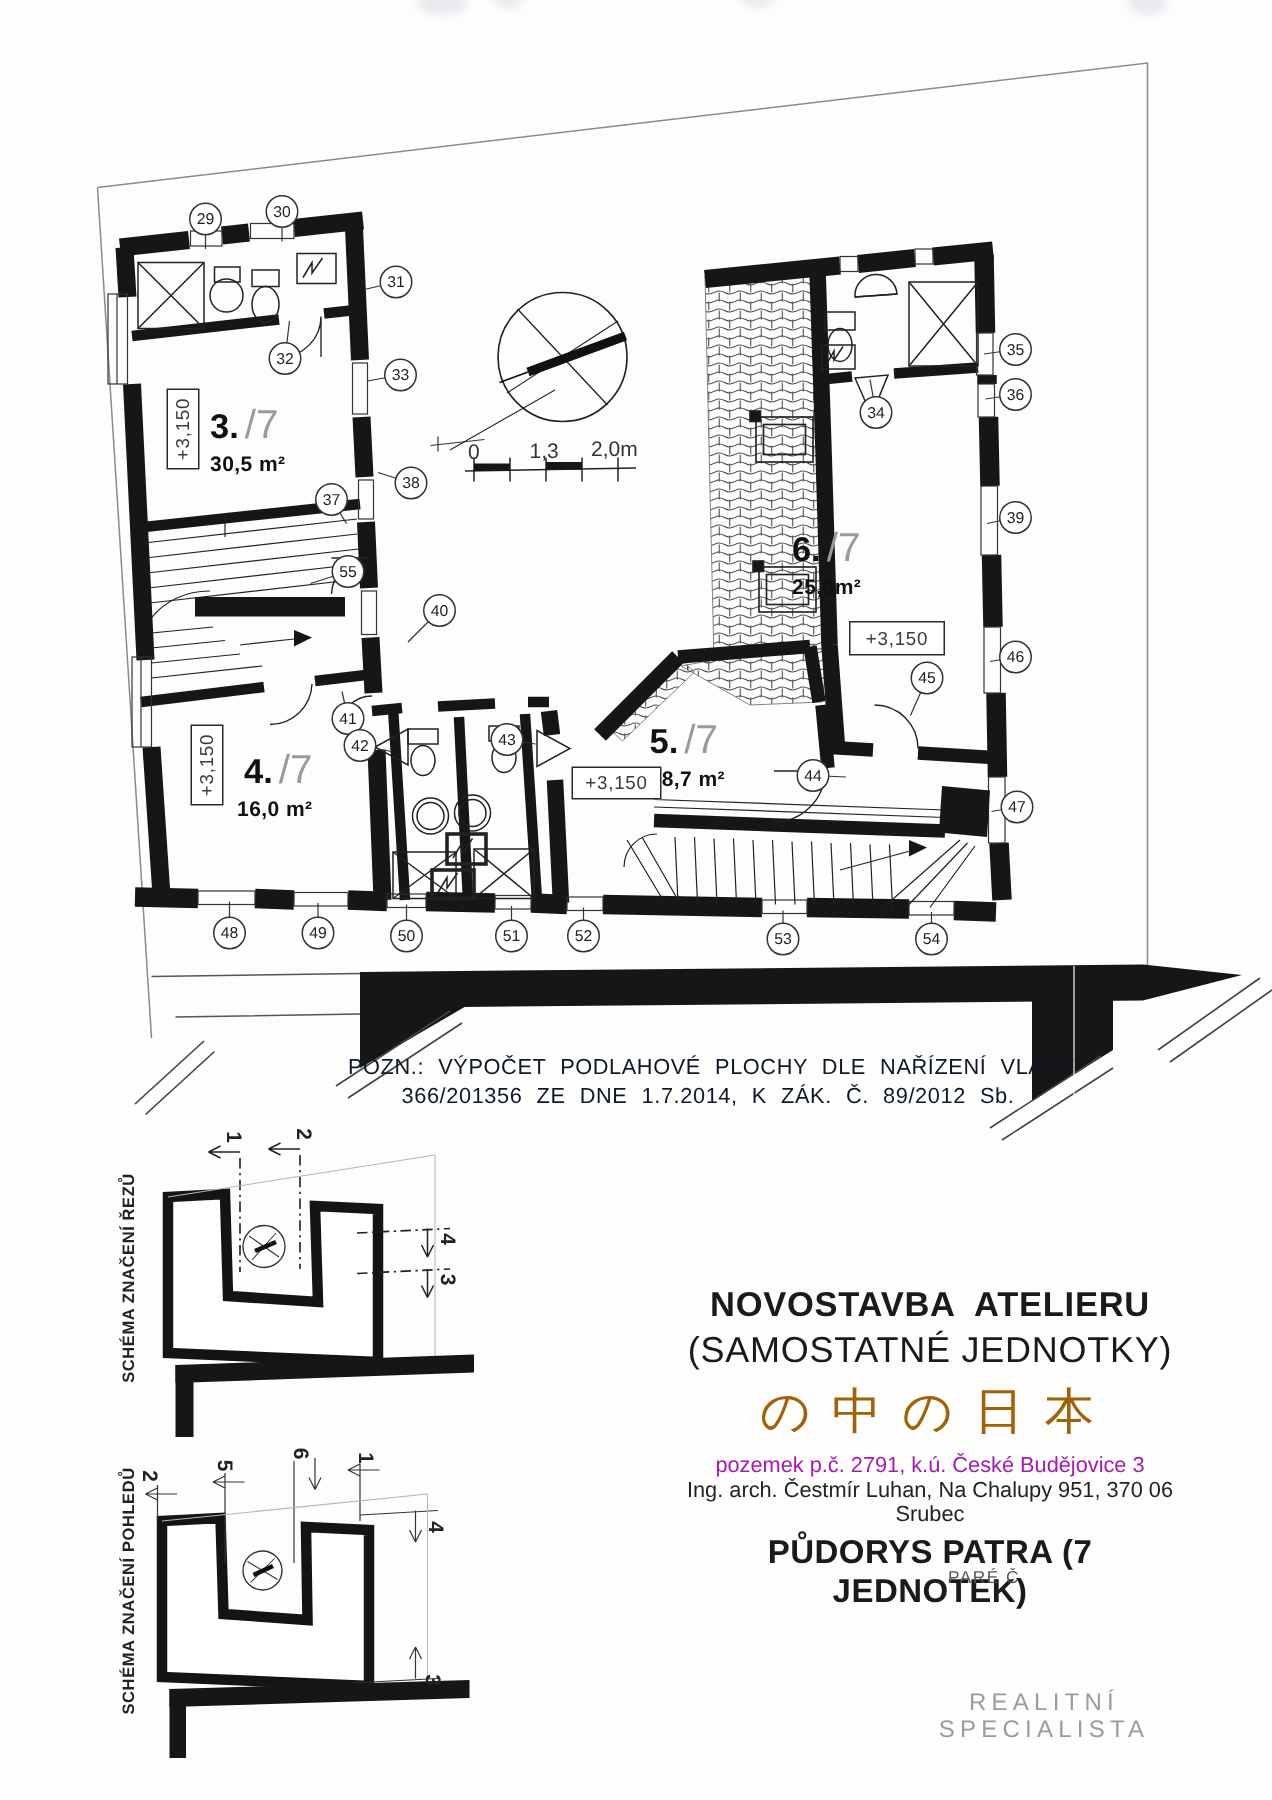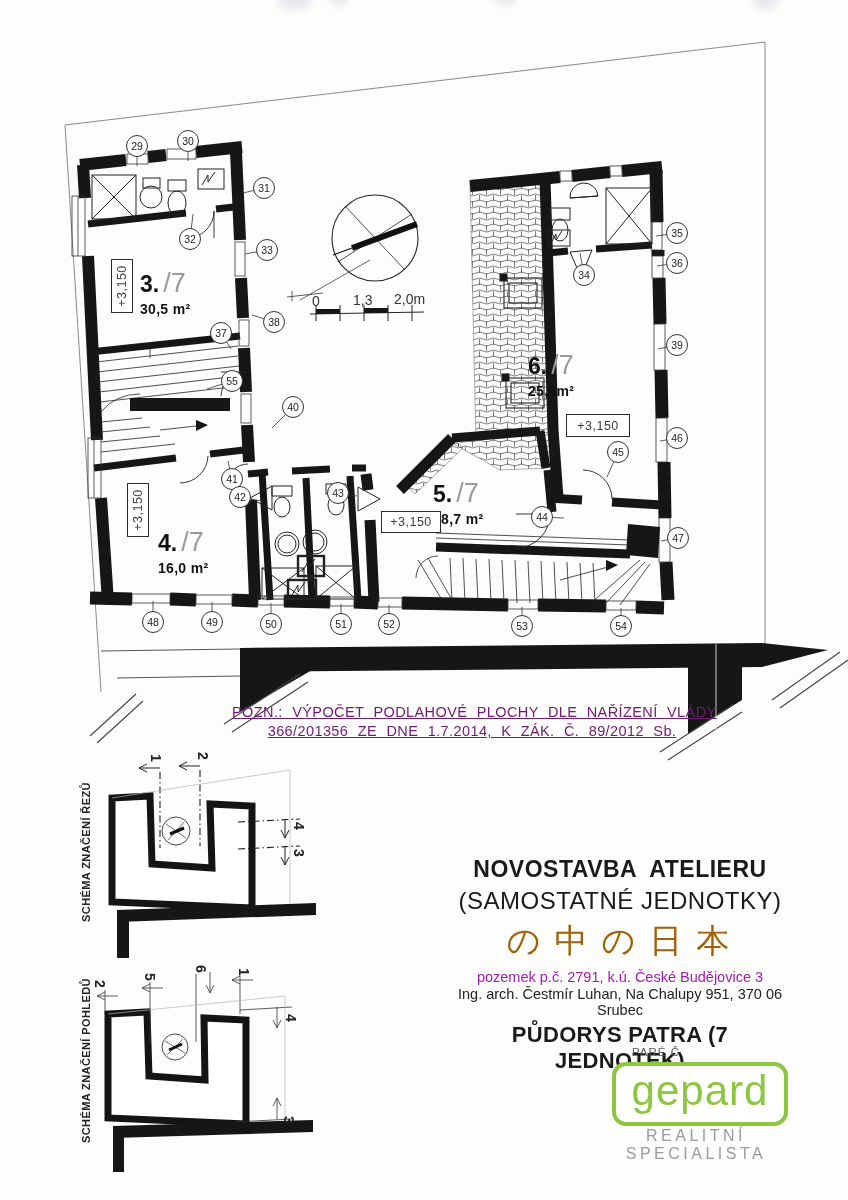--- a/index.html
+++ b/index.html
@@ -7,22 +7,22 @@
          font-family:"Liberation Sans", sans-serif;color:#1a1a1a;}
   svg{position:absolute;left:0;top:0;}
   .room-label{position:absolute;white-space:nowrap;}
   .rnum{font-size:23px;font-weight:bold;color:#111;}
   .rof{font-size:27px;font-weight:300;color:#9a9a9a;margin-left:4px;}
   .rarea{font-size:14px;font-weight:bold;color:#111;margin-top:2px;letter-spacing:.3px;}
   .levelbox{position:absolute;border:1.4px solid #2a2a2a;background:#fff;color:#3c3c3c;
             display:flex;align-items:center;justify-content:center;font-size:12.5px;letter-spacing:.5px;}
   .levelbox.vert{transform:rotate(-90deg);}
   .scale-label{position:absolute;font-size:14px;color:#333;}
-  .note{position:absolute;width:480px;text-align:center;font-size:14.5px;color:#701a75;
-        letter-spacing:.4px;word-spacing:5px;white-space:nowrap;text-decoration:underline;}
+  .note{position:absolute;width:480px;text-align:center;font-size:14.5px;color:#0f172a;
+        letter-spacing:.4px;word-spacing:5px;white-space:nowrap;}
   .schema-label{position:absolute;width:150px;height:14px;font-size:11px;font-weight:bold;color:#222;
                 text-align:center;transform:rotate(-90deg);letter-spacing:.4px;white-space:nowrap;}
   .schema-num{position:absolute;width:16px;height:16px;font-size:14px;font-weight:bold;color:#222;
               text-align:center;transform:rotate(90deg);}
   .tb{position:absolute;left:448px;width:344px;text-align:center;}
   .tb1{font-size:23px;font-weight:bold;letter-spacing:.5px;word-spacing:7px;}
   .tb2{font-size:24px;font-weight:500;letter-spacing:.5px;margin-top:4px;}
   .tb3{font-size:33px;font-weight:400;letter-spacing:14px;margin-top:4px;margin-left:10px;color:#a16207;}
   .tb4{font-size:14.5px;margin-top:5px;color:#a21caf;}
   .tb5{font-size:14.5px;margin-top:1px;color:#222;}
@@ -454,21 +454,21 @@
       <rect x="113" y="1126" width="11" height="46" fill="#161616"></rect>
     </g>
   </svg>
 
   <div class="room-label" style="left:140px;top:268px;">
     <span class="rnum">3.</span><span class="rof">/7</span>
     <div class="rarea">30,5 m²</div>
   </div>
   <div class="levelbox vert" style="left:95px;top:275px;width:52px;height:20px;">+3,150</div>
 
-  <div class="room-label" style="left:158px;top:527px;">
+  <div class="room-label" style="left:158px;top:498px;text-align:right;">
     <span class="rnum">4.</span><span class="rof">/7</span>
     <div class="rarea">16,0 m²</div>
   </div>
   <div class="levelbox vert" style="left:111px;top:499px;width:52px;height:20px;">+3,150</div>
 
   <div class="room-label" style="left:433px;top:478px;">
     <span class="rnum">5.</span><span class="rof">/7</span>
     <div class="rarea">18,7 m²</div>
   </div>
   <div class="levelbox" style="left:381px;top:511px;width:58px;height:20px;">+3,150</div>
@@ -492,23 +492,20 @@
   <div class="tb" style="top:856px;">
     <div class="tb1">NOVOSTAVBA ATELIERU</div>
     <div class="tb2">(SAMOSTATNÉ JEDNOTKY)</div>
     <div class="tb3">の中の日本</div>
     <div class="tb4">pozemek p.č. 2791, k.ú. České Budějovice 3</div>
     <div class="tb5">Ing. arch. Čestmír Luhan, Na Chalupy 951, 370 06 Srubec</div>
     <div class="tb6">PŮDORYS PATRA (7 JEDNOTEK)</div>
   </div>
 
   <div class="pare" style="left:632px;top:1046px;">PARÉ Č</div>
-  <div class="logo-box" style="left:612px;top:1062px;width:168px;height:56px;">
-    <span class="logo-text">gepard</span>
-  </div>
   <div class="tagline" style="left:600px;top:1127px;width:192px;">REALITNÍ SPECIALISTA</div>
 
 <div class="schema-num" style="left: 148px; top: 750px;">1</div>
     <div class="schema-num" style="left: 195px; top: 748px;">2</div>
     <div class="schema-num" style="left: 291px; top: 818px;">4</div>
     <div class="schema-num" style="left: 291px; top: 845px;">3</div>
     <div class="schema-num" style="left: 92px; top: 976px;">2</div>
     <div class="schema-num" style="left: 142px; top: 969px;">5</div>
     <div class="schema-num" style="left: 193px; top: 961px;">6</div>
     <div class="schema-num" style="left: 236px; top: 964px;">1</div>

